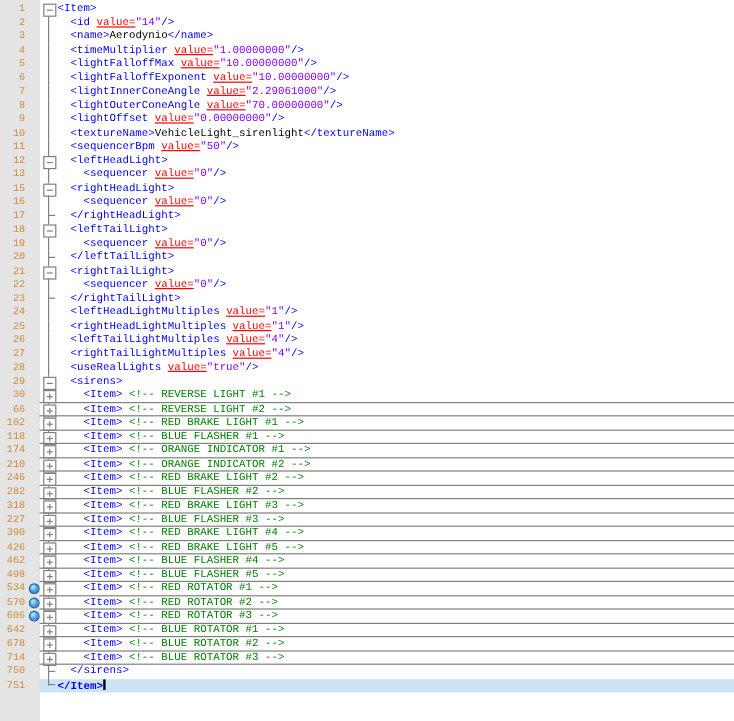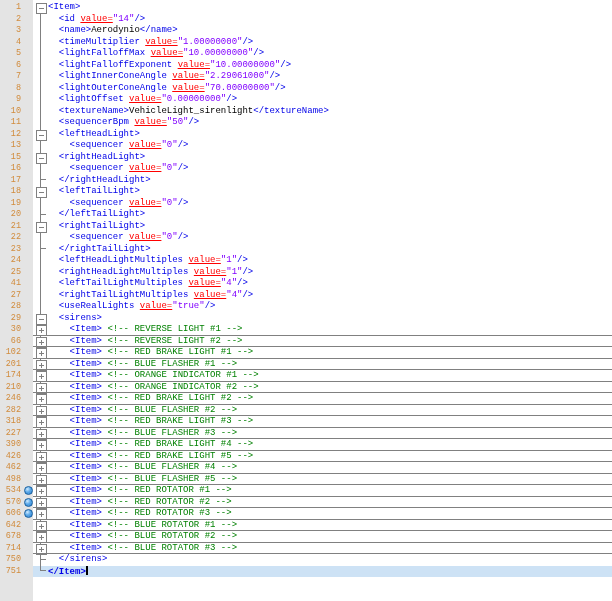--- a/index.html
+++ b/index.html
@@ -206,21 +206,21 @@
     <div class="fold f-cont"></div>
     <div class="code"><span class="tk-tag">  &lt;leftHeadLightMultiples </span><span class="tk-attr">value=</span><span class="tk-str">"1"</span><span class="tk-tag">/&gt;</span></div>
   </div>
       <div class="row">
     <div class="num">25</div>
     <div class="bmc"></div>
     <div class="fold f-cont"></div>
     <div class="code"><span class="tk-tag">  &lt;rightHeadLightMultiples </span><span class="tk-attr">value=</span><span class="tk-str">"1"</span><span class="tk-tag">/&gt;</span></div>
   </div>
       <div class="row">
-    <div class="num">41</div>
+    <div class="num">26</div>
     <div class="bmc"></div>
     <div class="fold f-cont"></div>
     <div class="code"><span class="tk-tag">  &lt;leftTailLightMultiples </span><span class="tk-attr">value=</span><span class="tk-str">"4"</span><span class="tk-tag">/&gt;</span></div>
   </div>
       <div class="row">
     <div class="num">27</div>
     <div class="bmc"></div>
     <div class="fold f-cont"></div>
     <div class="code"><span class="tk-tag">  &lt;rightTailLightMultiples </span><span class="tk-attr">value=</span><span class="tk-str">"4"</span><span class="tk-tag">/&gt;</span></div>
   </div>
@@ -248,21 +248,21 @@
     <div class="fold f-closed"></div>
     <div class="code"><span class="tk-tag">    &lt;Item&gt; </span><span class="tk-com">&lt;!-- REVERSE LIGHT #2 --&gt;</span></div>
   </div>
       <div class="row collapsed">
     <div class="num">102</div>
     <div class="bmc"></div>
     <div class="fold f-closed"></div>
     <div class="code"><span class="tk-tag">    &lt;Item&gt; </span><span class="tk-com">&lt;!-- RED BRAKE LIGHT #1 --&gt;</span></div>
   </div>
       <div class="row collapsed">
-    <div class="num">201</div>
+    <div class="num">118</div>
     <div class="bmc"></div>
     <div class="fold f-closed"></div>
     <div class="code"><span class="tk-tag">    &lt;Item&gt; </span><span class="tk-com">&lt;!-- BLUE FLASHER #1 --&gt;</span></div>
   </div>
       <div class="row collapsed">
     <div class="num">174</div>
     <div class="bmc"></div>
     <div class="fold f-closed"></div>
     <div class="code"><span class="tk-tag">    &lt;Item&gt; </span><span class="tk-com">&lt;!-- ORANGE INDICATOR #1 --&gt;</span></div>
   </div>

